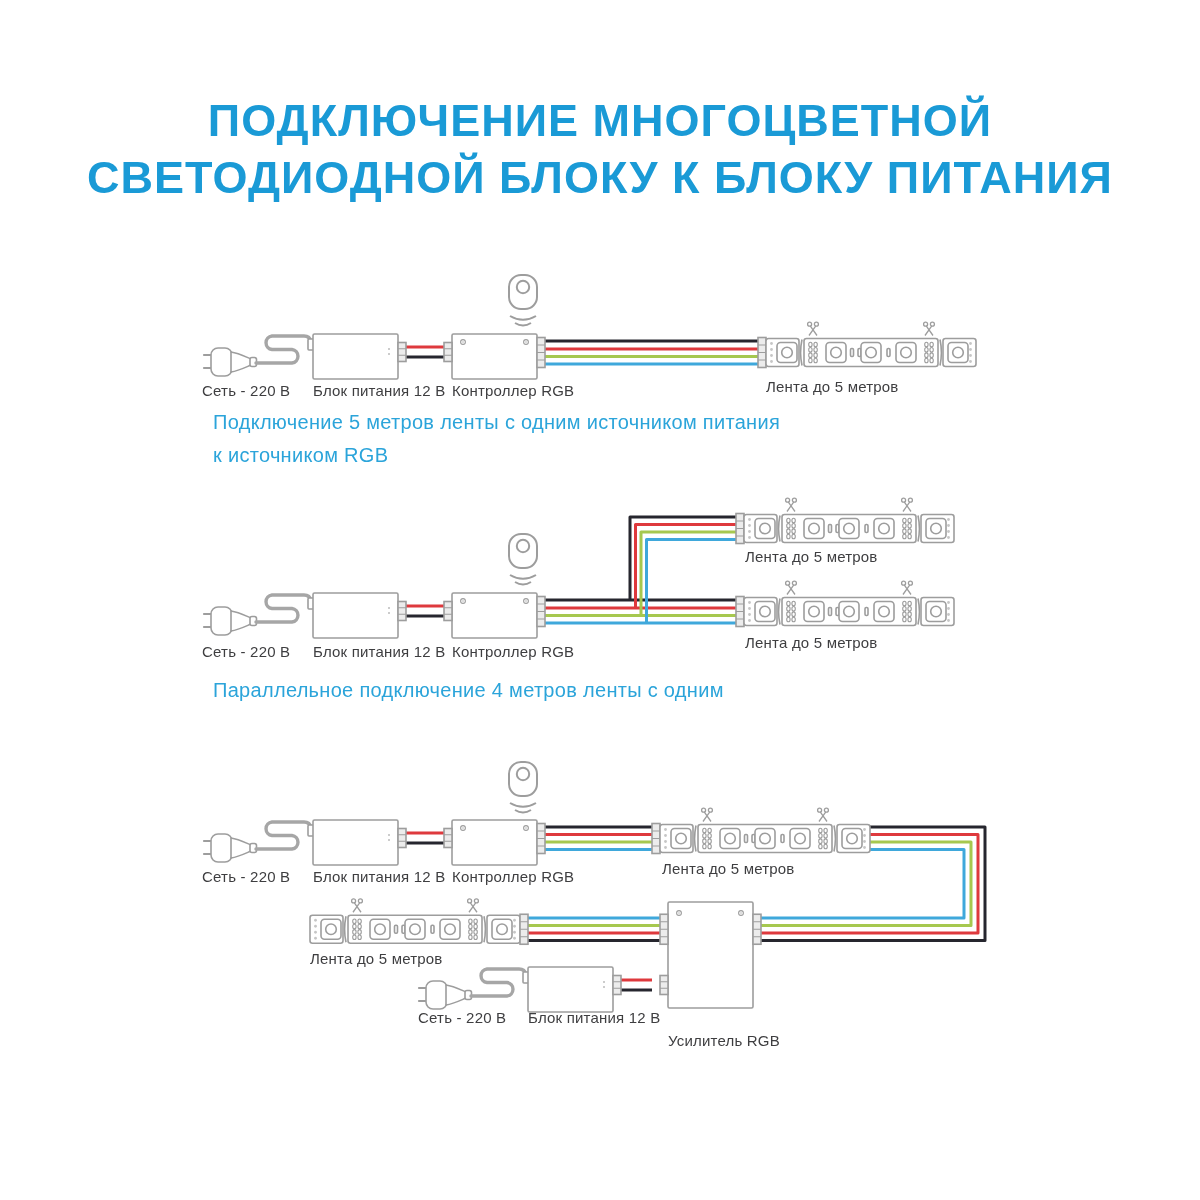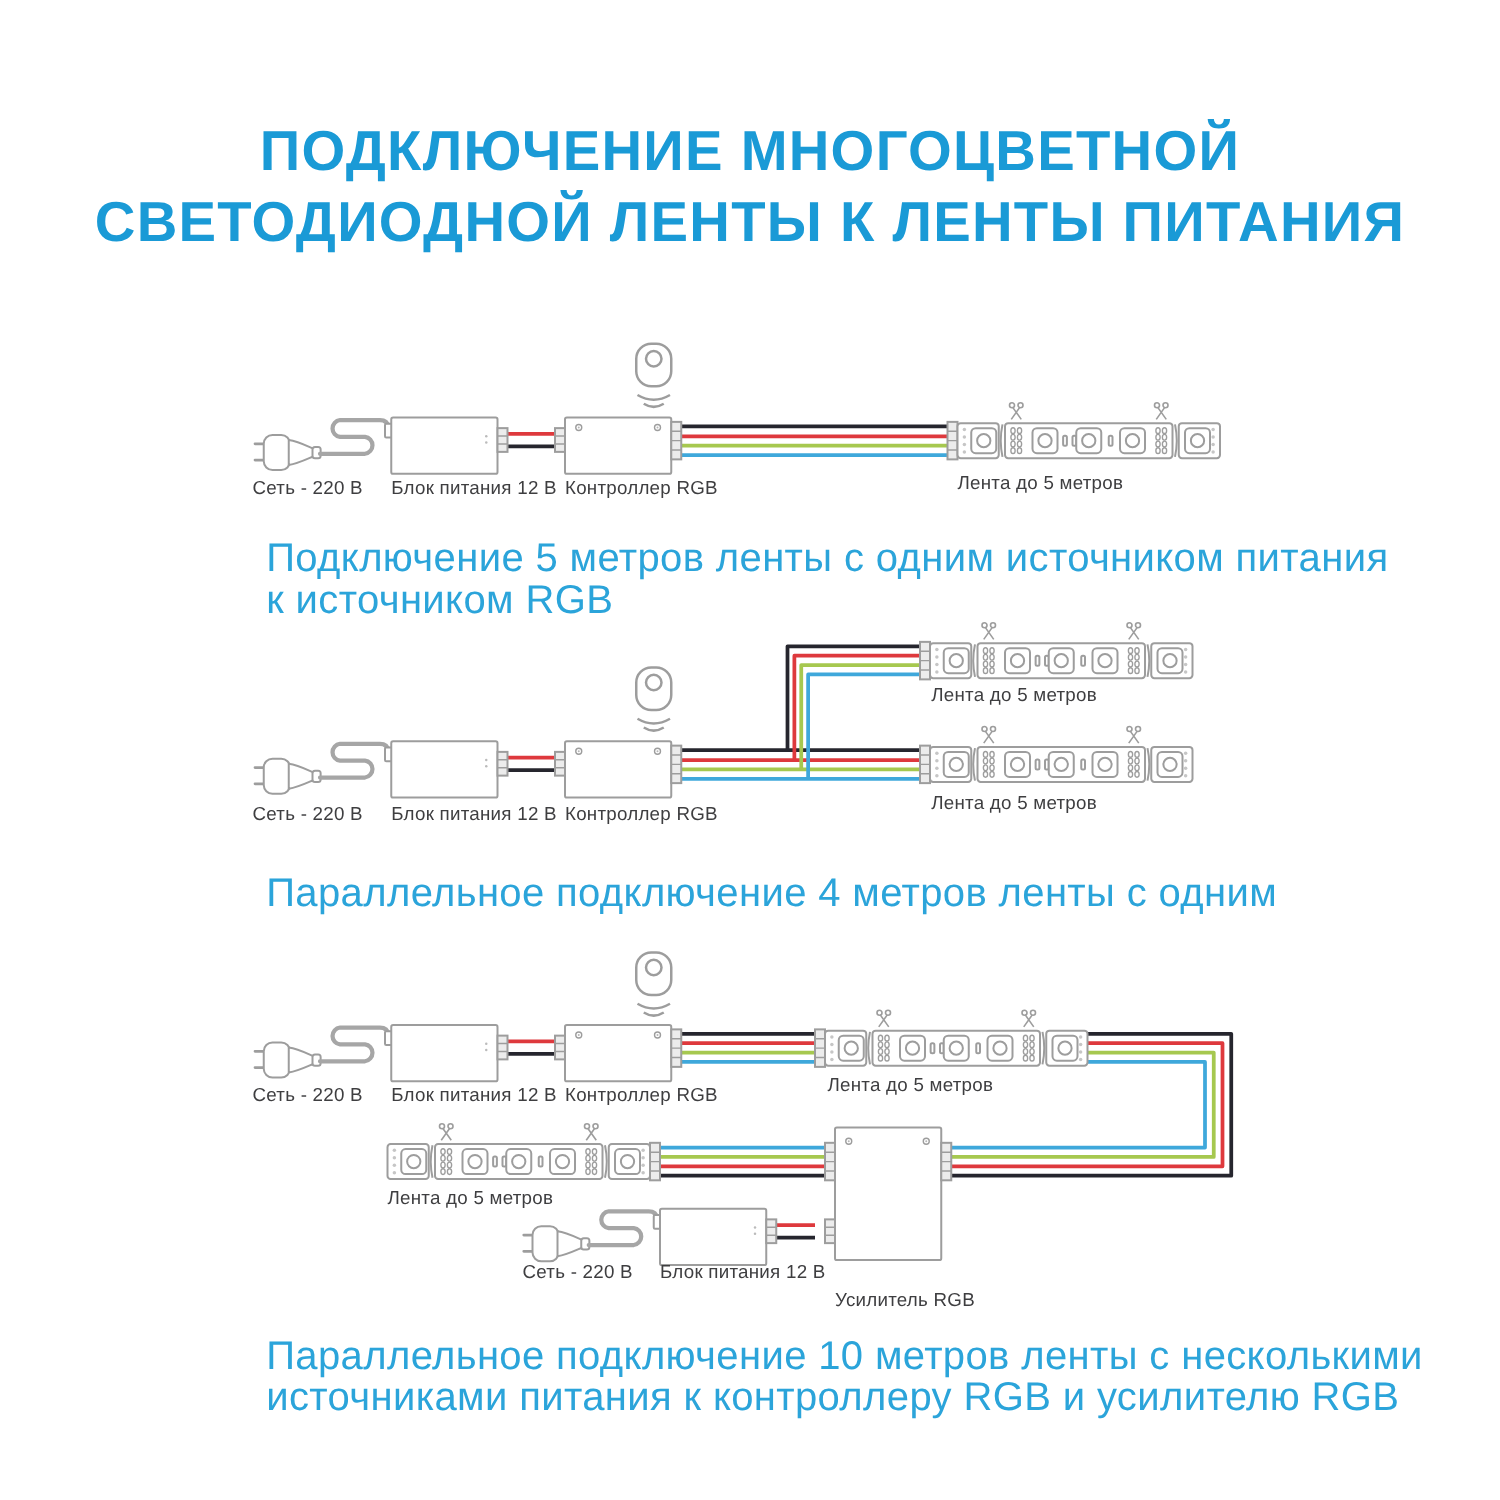--- a/index.html
+++ b/index.html
@@ -3,39 +3,39 @@
 <meta charset="utf-8">
 <style>
   html,body{margin:0;padding:0;background:#fff;}
   .page{position:relative;width:1200px;height:1140px;background:#fff;overflow:hidden;
         font-family:"Liberation Sans", sans-serif;}
   .title{position:absolute;left:0;right:0;top:92px;text-align:center;
          font-size:45px;font-weight:bold;color:var(--accent);
          line-height:57px;letter-spacing:1px;}
   .lbl{position:absolute;font-size:15px;color:var(--label);
        letter-spacing:.2px;white-space:nowrap;}
-  .cap{position:absolute;font-size:32px;color:var(--caption);
-       line-height:33px;letter-spacing:.3px;white-space:nowrap;margin-top:24px;}
+  .cap{position:absolute;font-size:20px;color:var(--caption);
+       line-height:33px;letter-spacing:.3px;white-space:nowrap;}
   #page-svg{position:absolute;left:0;top:0;}
   .comp{fill:#fff;stroke:var(--outline);stroke-width:1.6;}
   .wire{fill:none;stroke-width:3;stroke-linejoin:round;stroke-linecap:butt;}
   .wk{stroke:var(--wire-black);} .wr{stroke:var(--wire-red);}
   .wg{stroke:var(--wire-green);} .wb{stroke:var(--wire-blue);}
   .cord{stroke:var(--cord);stroke-width:3.4;fill:none;stroke-linecap:round;}
   .pad{fill:var(--pad);stroke:none;}
   .connfill{fill:var(--connector-fill);}
 </style>
 </head>
 <body>
 
 <div class="page">
 
   <div class="title">
     <span>ПОДКЛЮЧЕНИЕ МНОГОЦВЕТНОЙ</span><br>
-    <span>СВЕТОДИОДНОЙ ЛЕНТЫ К ЛЕНТЫ ПИТАНИЯ</span>
+    <span>СВЕТОДИОДНОЙ БЛОКУ К БЛОКУ ПИТАНИЯ</span>
   </div>
 
   <svg id="page-svg" width="1200" height="1200" viewBox="0 0 1200 1200" xmlns="http://www.w3.org/2000/svg">
     <defs>
       <g id="led">
         <rect x="-10" y="-10" width="20" height="20" rx="3.5"></rect>
         <circle r="5.3"></circle>
       </g>
       <g id="endpads" fill="#c6c6c6" stroke="none" class="pad">
         <circle cy="-9" r="1.4"></circle>
@@ -208,18 +208,14 @@
   </div>
 
   <div class="lbl" style="left:202px;top:868px">Сеть - 220 В</div>
   <div class="lbl" style="left:313px;top:868px">Блок питания 12 В</div>
   <div class="lbl" style="left:452px;top:868px">Контроллер RGB</div>
   <div class="lbl" style="left:662px;top:860px">Лента до 5 метров</div>
   <div class="lbl" style="left:310px;top:950px">Лента до 5 метров</div>
   <div class="lbl" style="left:418px;top:1009px">Сеть - 220 В</div>
   <div class="lbl" style="left:528px;top:1009px">Блок питания 12 В</div>
   <div class="lbl" style="left:668px;top:1032px">Усилитель RGB</div>
-  <div class="cap" style="left:213px;top:1044px">
-    <span>Параллельное подключение 10 метров ленты с несколькими</span><br>
-    <span>источниками питания к контроллеру RGB и усилителю RGB</span>
-  </div>
 
 </div>
 
 </body></html>

